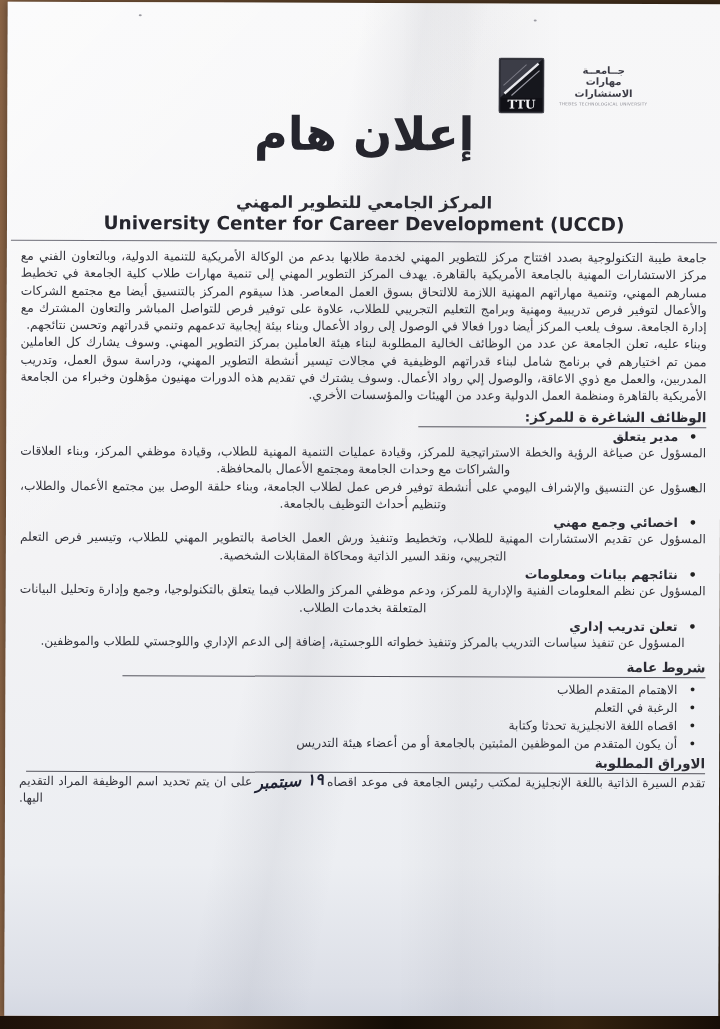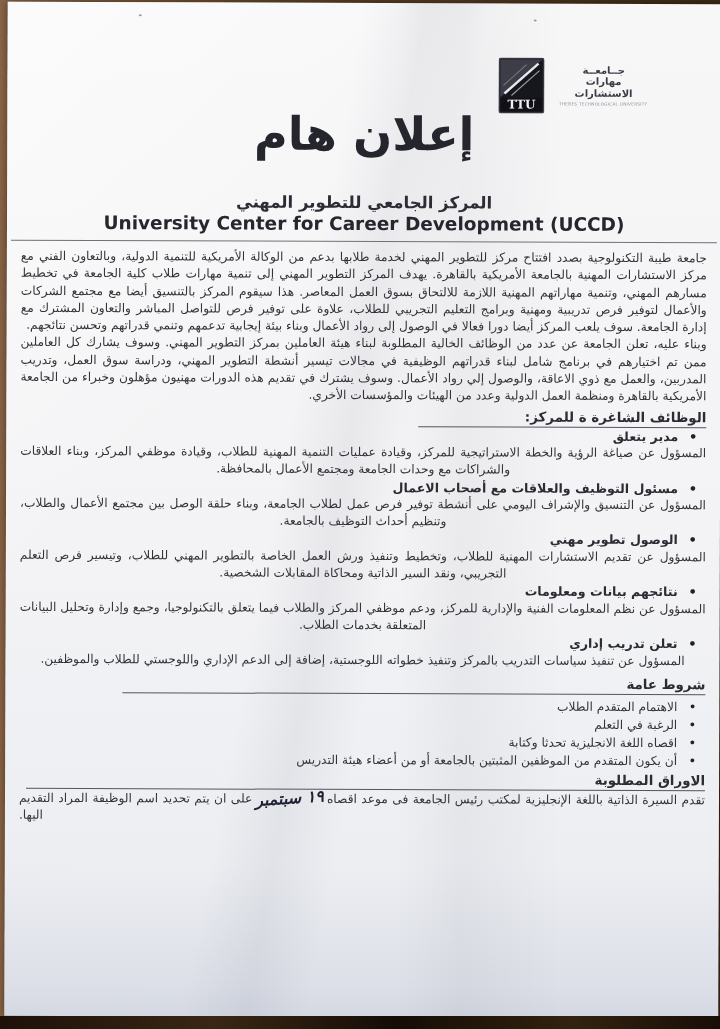--- a/index.html
+++ b/index.html
@@ -103,27 +103,26 @@
 
     <div>
       <div class="job-title">
         <span class="bullet">•</span>
         <span>مدير يتعلق</span>
       </div>
       <div class="job-desc">المسؤول عن صياغة الرؤية والخطة الاستراتيجية للمركز، وقيادة عمليات التنمية المهنية للطلاب، وقيادة موظفي المركز، وبناء العلاقات والشراكات مع وحدات الجامعة ومجتمع الأعمال بالمحافظة.</div>
 
       <div class="job-title">
         <span class="bullet">•</span>
-        <span>مسئول التوظيف والعلاقات مع أصحاب الاعمال</span>
       </div>
       <div class="job-desc">المسؤول عن التنسيق والإشراف اليومي على أنشطة توفير فرص عمل لطلاب الجامعة، وبناء حلقة الوصل بين مجتمع الأعمال والطلاب، وتنظيم أحداث التوظيف بالجامعة.</div>
 
       <div class="job-title">
         <span class="bullet">•</span>
-        <span>الوصول تطوير مهني</span>
+        <span>اخصائي وجمع مهني</span>
       </div>
       <div class="job-desc">المسؤول عن تقديم الاستشارات المهنية للطلاب، وتخطيط وتنفيذ ورش العمل الخاصة بالتطوير المهني للطلاب، وتيسير فرص التعلم التجريبي، ونقد السير الذاتية ومحاكاة المقابلات الشخصية.</div>
 
       <div class="job-title">
         <span class="bullet">•</span>
         <span>نتائجهم بيانات ومعلومات</span>
       </div>
       <div class="job-desc">المسؤول عن نظم المعلومات الفنية والإدارية للمركز، ودعم موظفي المركز والطلاب فيما يتعلق بالتكنولوجيا، وجمع وإدارة وتحليل البيانات المتعلقة بخدمات الطلاب.</div>
 
       <div class="job-title">

